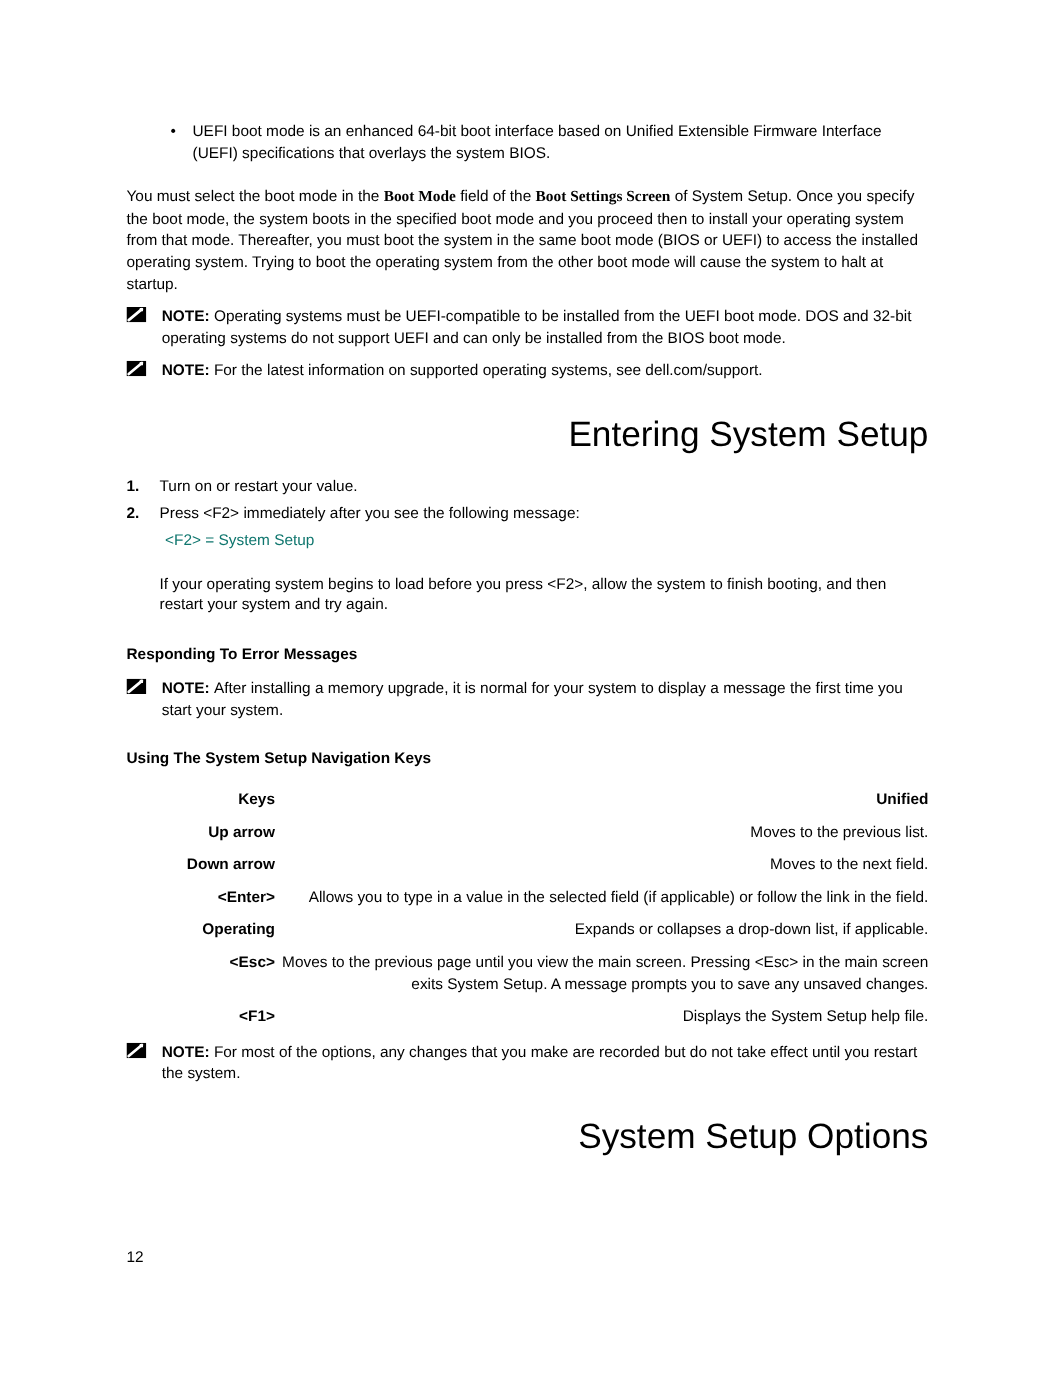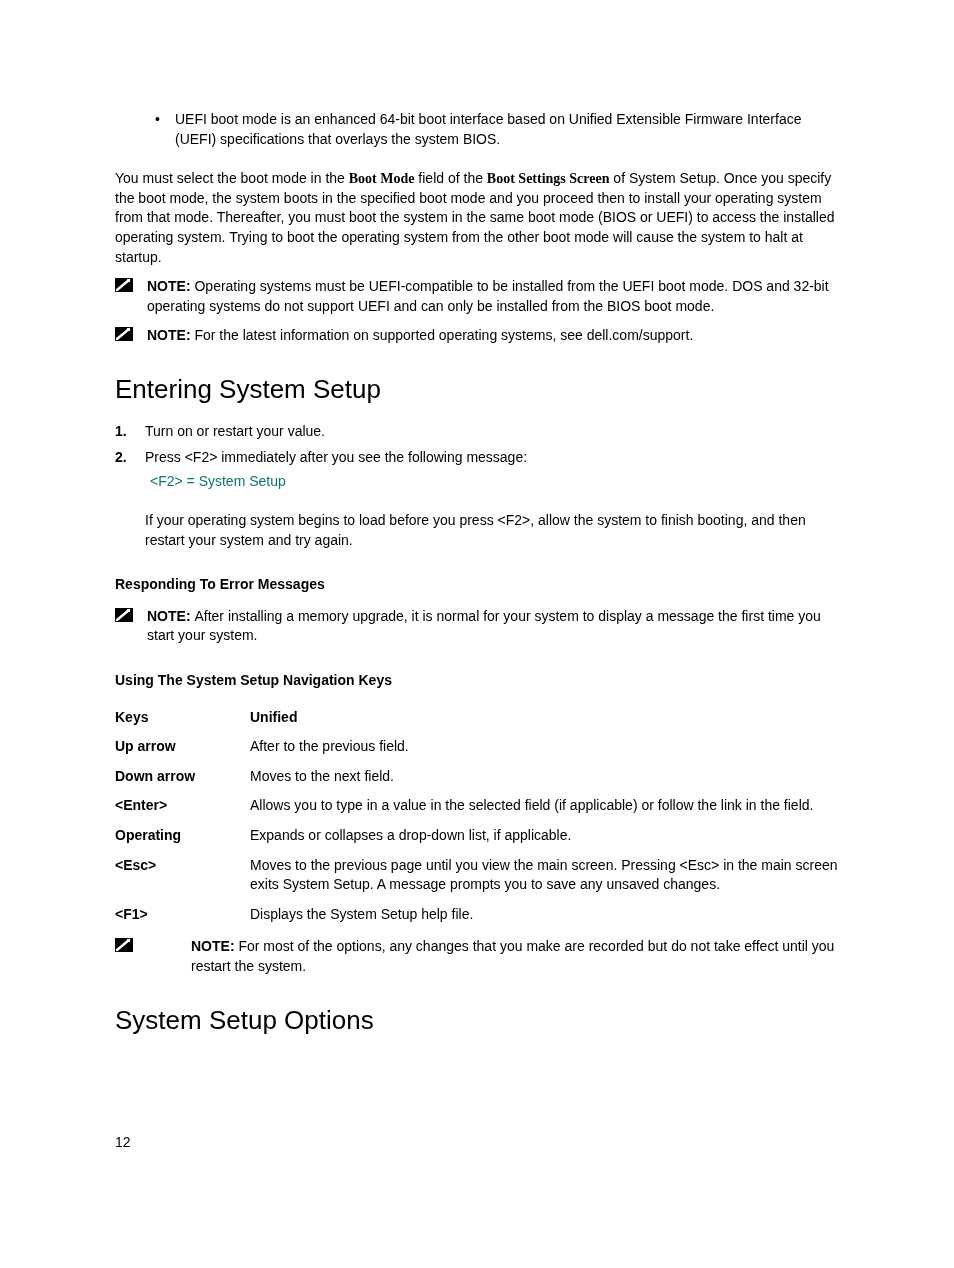--- a/index.html
+++ b/index.html
@@ -53,24 +53,25 @@
     .note-icon svg {
       display: block;
     }
     .note-body {
       flex: 1;
     }
     .note-label {
       font-weight: bold;
     }
     h1.section-heading {
-      font-size: 26px;
+      font-size: 32px;
       font-weight: normal;
       margin: 25px 0 15px 0;
       letter-spacing: 0;
+      text-align: right;
     }
     h2.subsection-heading {
       font-size: 14px;
       font-weight: bold;
       margin: 25px 0 12px 0;
     }
     .numbered-list {
       padding-left: 0;
     }
     .num-item {
@@ -90,20 +91,21 @@
       color: #0f766e;
       margin: 4px 0 10px 5px;
     }
     .followup-para {
       margin-left: 30px;
       margin-top: 10px;
     }
     .nav-table {
       margin-top: 12px;
       width: 100%;
+      text-align: right;
     }
     .nav-row {
       display: flex;
       padding: 5px 0;
     }
     .nav-key {
       width: 135px;
       flex-shrink: 0;
       font-weight: bold;
     }
@@ -201,21 +203,21 @@
 
   <h2 class="subsection-heading">Using The System Setup Navigation Keys</h2>
 
   <div class="nav-table">
     <div class="nav-row nav-header">
       <div class="nav-key">Keys</div>
       <div class="nav-action">Unified</div>
     </div>
     <div class="nav-row">
       <div class="nav-key">Up arrow</div>
-      <div class="nav-action">After to the previous field.</div>
+      <div class="nav-action">Moves to the previous list.</div>
     </div>
     <div class="nav-row">
       <div class="nav-key">Down arrow</div>
       <div class="nav-action">Moves to the next field.</div>
     </div>
     <div class="nav-row">
       <div class="nav-key">&lt;Enter&gt;</div>
       <div class="nav-action">Allows you to type in a value in the selected field (if applicable) or follow the link in the field.</div>
     </div>
     <div class="nav-row">
@@ -225,21 +227,21 @@
     <div class="nav-row">
       <div class="nav-key">&lt;Esc&gt;</div>
       <div class="nav-action">Moves to the previous page until you view the main screen. Pressing &lt;Esc&gt; in the main screen exits System Setup. A message prompts you to save any unsaved changes.</div>
     </div>
     <div class="nav-row">
       <div class="nav-key">&lt;F1&gt;</div>
       <div class="nav-action">Displays the System Setup help file.</div>
     </div>
   </div>
 
-  <div class="note-block" style="margin-top:8px;gap:44px;">
+  <div class="note-block" style="margin-top:8px;">
     <div class="note-icon">
       <svg width="18" height="14" viewBox="0 0 18 14">
           <rect x="0" y="0" width="18" height="14" fill="#000"></rect>
           <path d="M2 12 L14 2" stroke="#fff" stroke-width="2.5" stroke-linecap="round"></path>
           <path d="M12 2 L14 2 L14 4" stroke="#fff" stroke-width="2" fill="none"></path>
         </svg>
     </div>
     <div class="note-body">
       <span class="note-label">NOTE: </span><span>For most of the options, any changes that you make are recorded but do not take effect until you restart the system.</span>
     </div>

